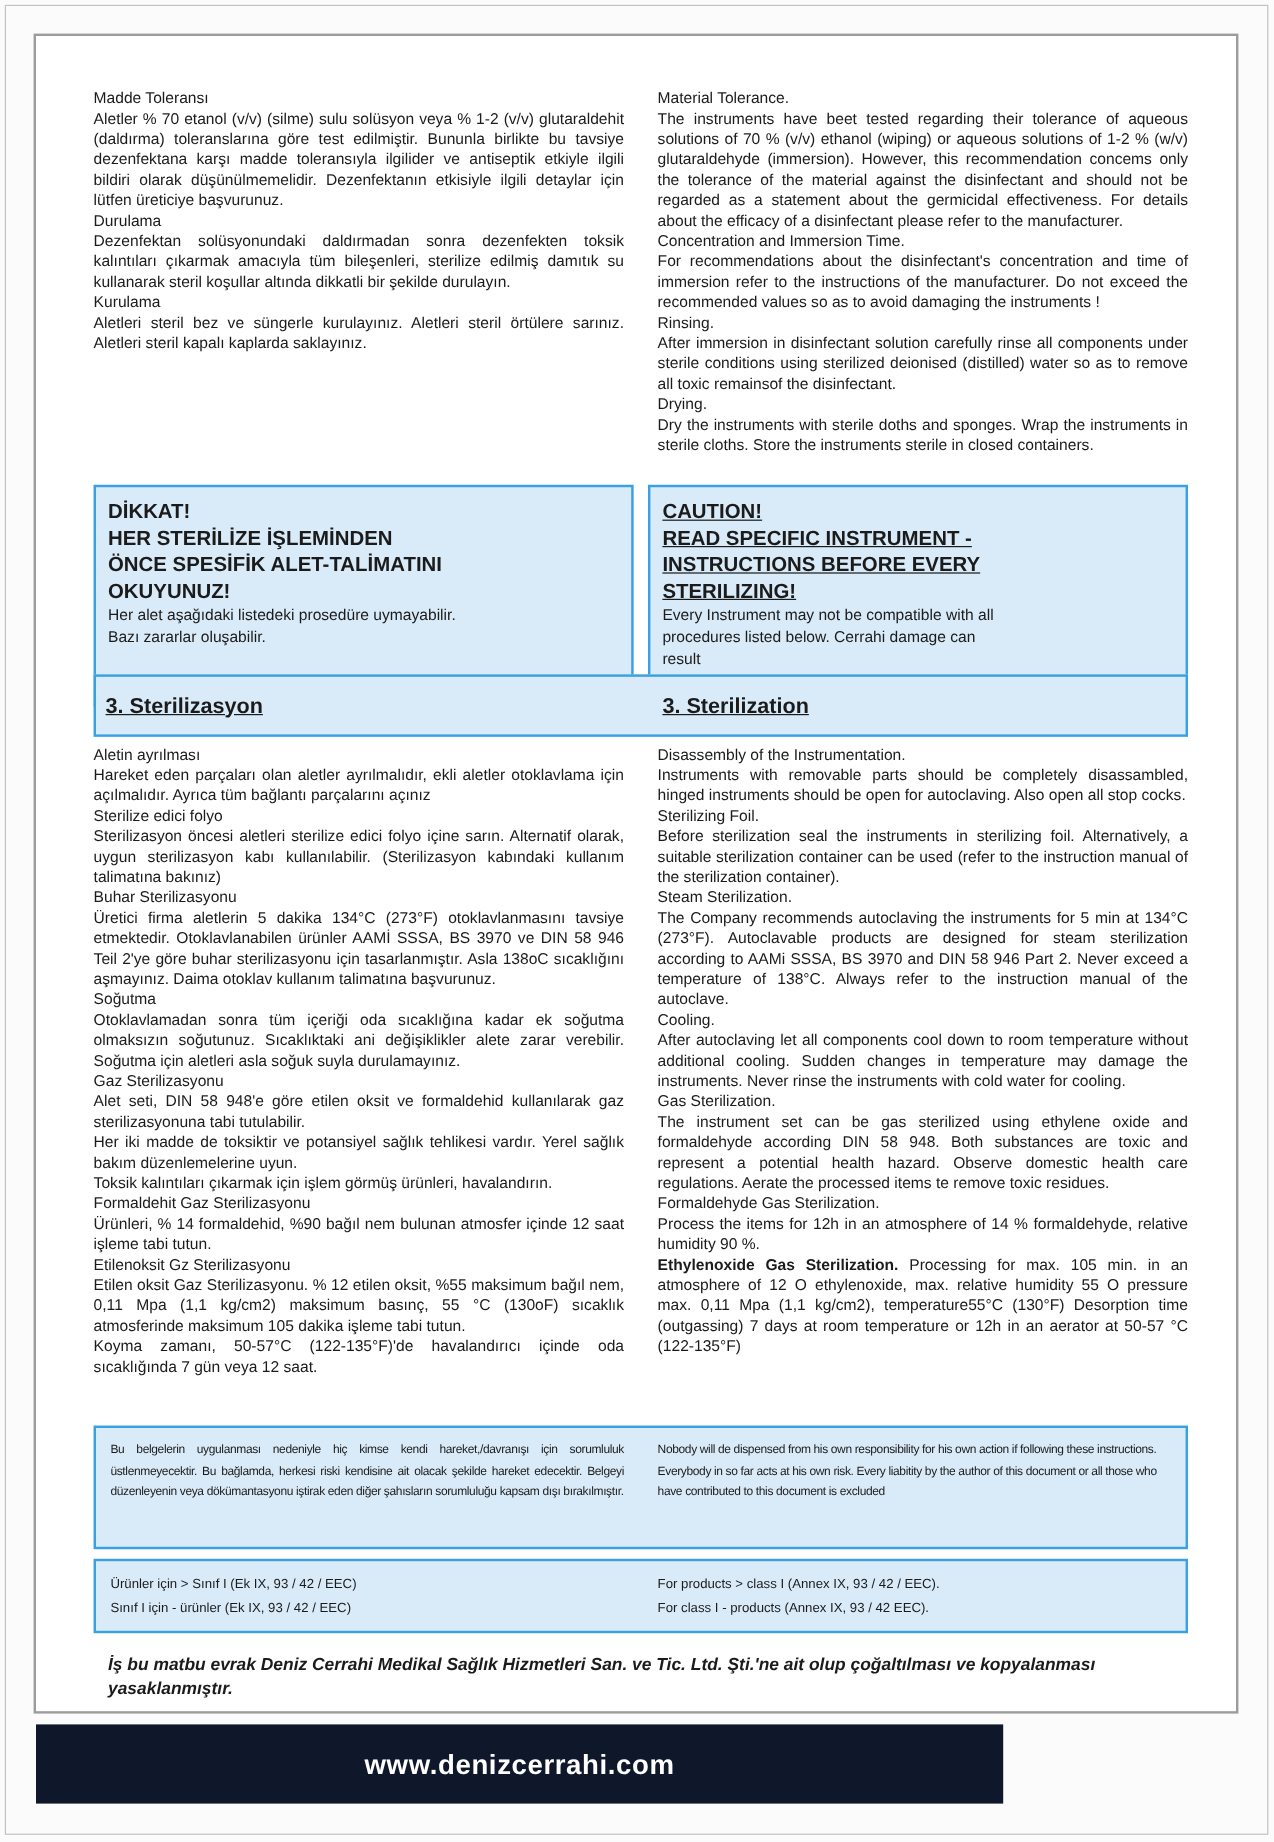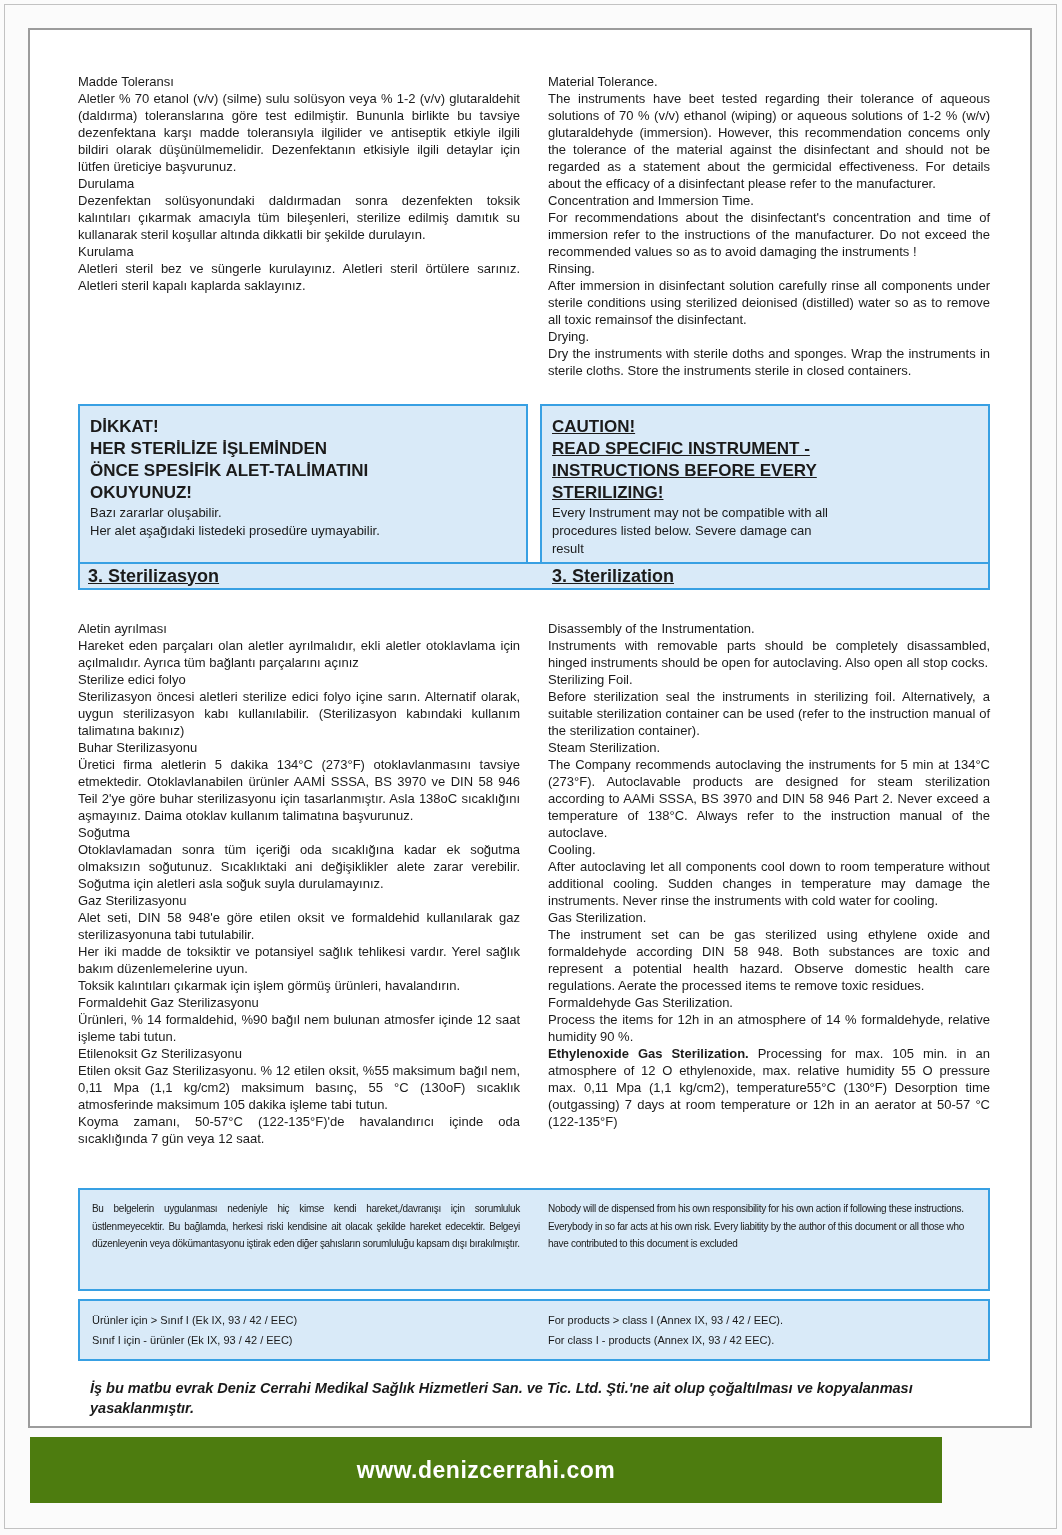--- a/index.html
+++ b/index.html
@@ -17,32 +17,32 @@
   .para{font-size:13px;line-height:17px;margin:0;text-align:justify;}
   .para.ragged{text-align:left;}
   .bluebox{background:#d9eaf8;border:2px solid #38a0e3;box-sizing:border-box;}
   
   .band-caution{top:404px;display:grid;grid-template-columns:1fr 1fr;column-gap:12px;}
   .caution-box{height:185px;padding:10px 12px 8px 10px;}
   .caution-h{font-size:17px;line-height:22px;font-weight:bold;}
   .caution-h.u{text-decoration:underline;}
   .caution-line{font-size:13px;line-height:18px;}
   
-  .band-secheader{top:562px;height:28px;display:grid;grid-template-columns:1fr 1fr;column-gap:28px;align-items:center;padding:0 0 0 8px;}
+  .band-secheader{top:562px;height:52px;display:grid;grid-template-columns:1fr 1fr;column-gap:28px;align-items:center;padding:0 0 0 8px;}
   .sec-header{font-size:18px;font-weight:bold;text-decoration:underline;}
   
   .band-disclaimer{top:1188px;height:103px;padding:10px 12px;}
   .disc-text{font-size:10px;line-height:17.5px;letter-spacing:-0.3px;}
   
   .band-products{top:1299px;height:62px;padding:9px 12px;}
   .prod-line{font-size:11px;line-height:20px;}
   
   .footer-note{position:absolute;left:90px;top:1378px;width:884px;font-size:14.5px;line-height:20px;font-weight:bold;font-style:italic;}
   
-  .web-bar{position:absolute;left:30px;top:1437px;width:912px;height:66px;background:#4d7c0f;display:flex;align-items:center;justify-content:center;}
+  .web-bar{position:absolute;left:30px;top:1437px;width:806px;height:66px;background:#0f172a;display:flex;align-items:center;justify-content:center;}
   .web-url{color:#ffffff;font-size:23px;font-weight:bold;letter-spacing:0.5px;}
   .sec{margin:0;}
 </style>
 </head>
 <body>
 
 <div class="outer-edge"></div>
 <div class="frame"></div>
 
 <div class="band two-col" style="top:73px;">
@@ -79,30 +79,30 @@
     </div>
   </div>
 </div>
 
 <div class="band band-caution">
   <div class="bluebox caution-box">
     <div class="caution-h">DİKKAT!</div>
     <div class="caution-h">HER STERİLİZE İŞLEMİNDEN</div>
     <div class="caution-h">ÖNCE SPESİFİK ALET-TALİMATINI</div>
     <div class="caution-h">OKUYUNUZ!</div>
+    <div class="caution-line">Her alet aşağıdaki listedeki prosedüre uymayabilir.</div>
     <div class="caution-line">Bazı zararlar oluşabilir.</div>
-    <div class="caution-line">Her alet aşağıdaki listedeki prosedüre uymayabilir.</div>
   </div>
   <div class="bluebox caution-box">
     <div class="caution-h u">CAUTION!</div>
     <div class="caution-h u">READ SPECIFIC INSTRUMENT -</div>
     <div class="caution-h u">INSTRUCTIONS BEFORE EVERY</div>
     <div class="caution-h u">STERILIZING!</div>
     <div class="caution-line">Every Instrument may not be compatible with all</div>
-    <div class="caution-line">procedures listed below. Severe damage can</div>
+    <div class="caution-line">procedures listed below. Cerrahi damage can</div>
     <div class="caution-line">result</div>
   </div>
 </div>
 
 <div class="band bluebox band-secheader">
   <div class="sec-header">3. Sterilizasyon</div>
   <div class="sec-header">3. Sterilization</div>
 </div>
 
 <div class="band two-col" style="top:620px;">

